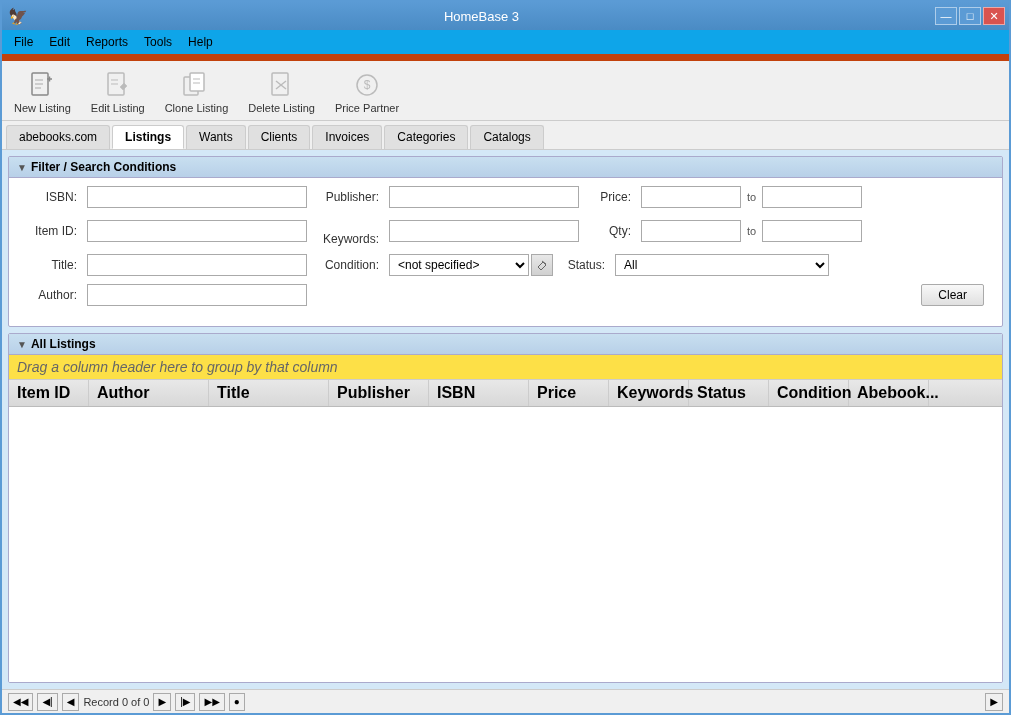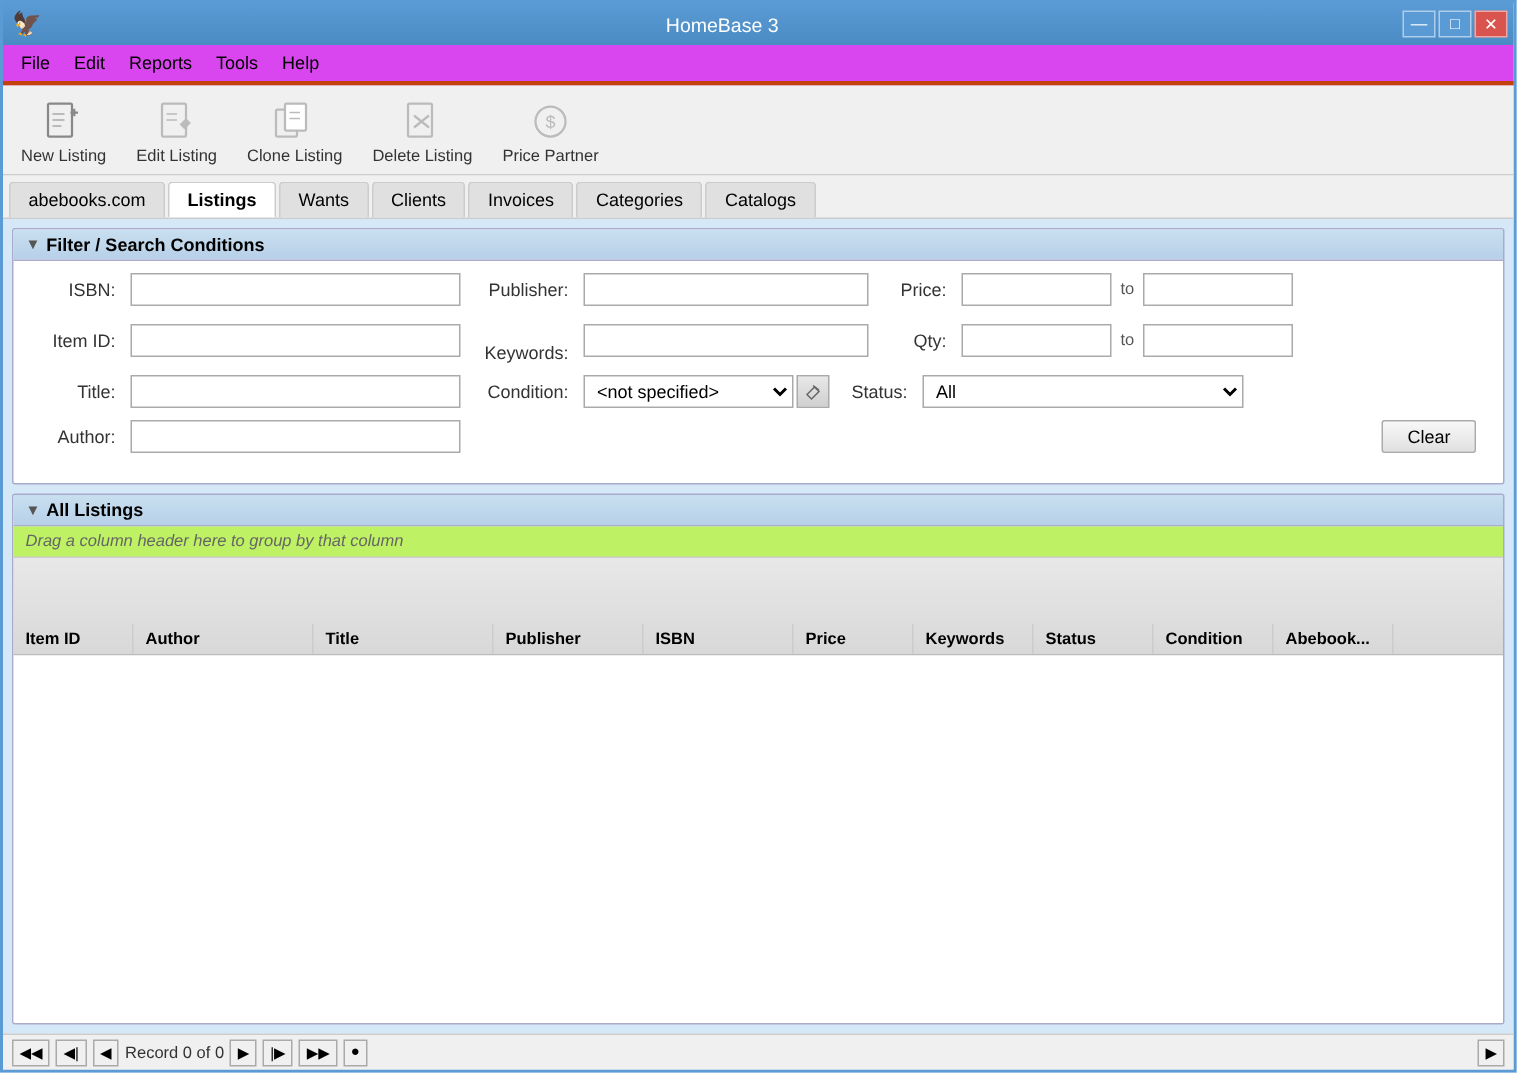--- a/index.html
+++ b/index.html
@@ -51,22 +51,22 @@
       display: flex;
       align-items: center;
       justify-content: center;
     }
     .title-btn.close { background: #d9534f; }
     .title-icon {
       padding-left: 6px;
       font-size: 16px;
     }
     .menu-bar {
-      background: #d946ef;
-      border-bottom: 3px solid #c2410c;
+      background: #0ea5e9;
+      border-bottom: 7px solid #c2410c;
       display: flex;
       padding: 2px 4px;
       flex-shrink: 0;
     }
     .menu-item {
       padding: 3px 8px;
       cursor: pointer;
       font-size: 12px;
     }
     .toolbar {
@@ -214,40 +214,39 @@
       background: white;
       width: 100%;
     }
     .listings-section {
       flex: 1;
       display: flex;
       flex-direction: column;
       overflow: hidden;
     }
     .drag-hint {
-      background: #bef264;
+      background: #fde047;
       border-bottom: 1px solid #ccc;
       padding: 4px 8px;
-      font-size: 11px;
+      font-size: 14px;
       color: #666;
       font-style: italic;
     }
     .table-header {
       display: flex;
       background: linear-gradient(to bottom, #e8e8e8, #d8d8d8);
       border-bottom: 1px solid #bbb;
     }
     .th {
       padding: 4px 8px;
-      font-size: 11px;
+      font-size: 16px;
       font-weight: bold;
       border-right: 1px solid #ccc;
       cursor: pointer;
       white-space: nowrap;
-      margin-top: 44px;
     }
     .table-body {
       flex: 1;
       background: white;
       overflow-y: auto;
     }
     .statusbar {
       background: #f0f0f0;
       border-top: 1px solid #ccc;
       display: flex;

